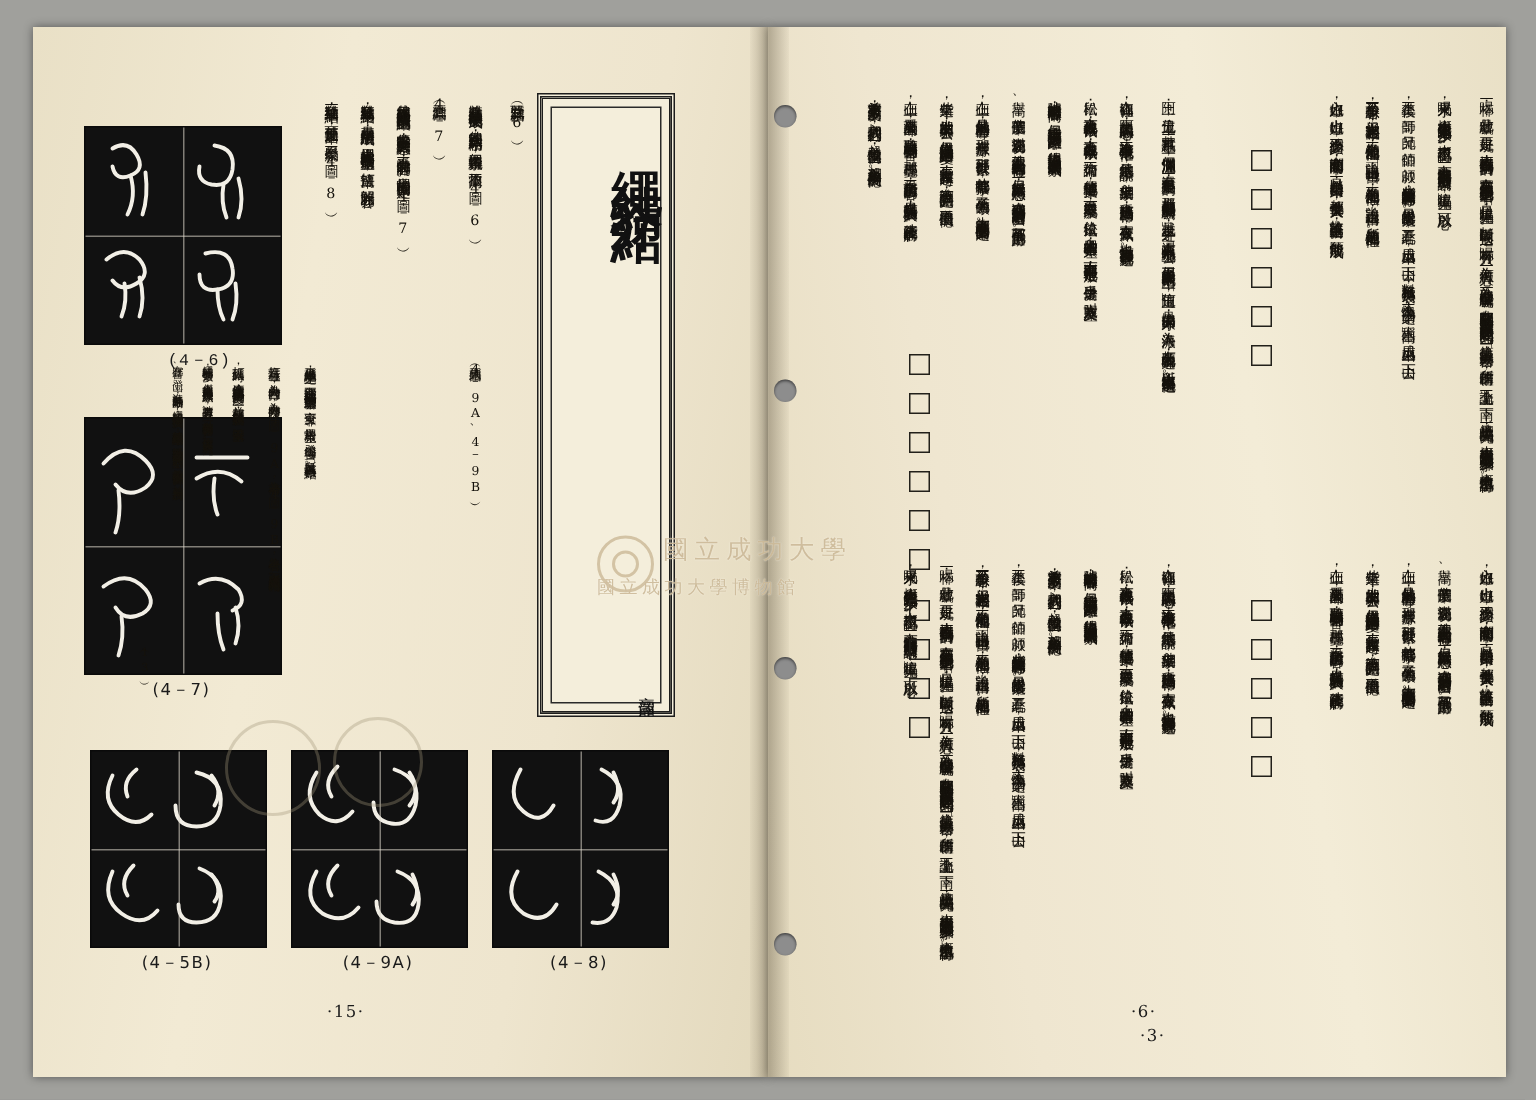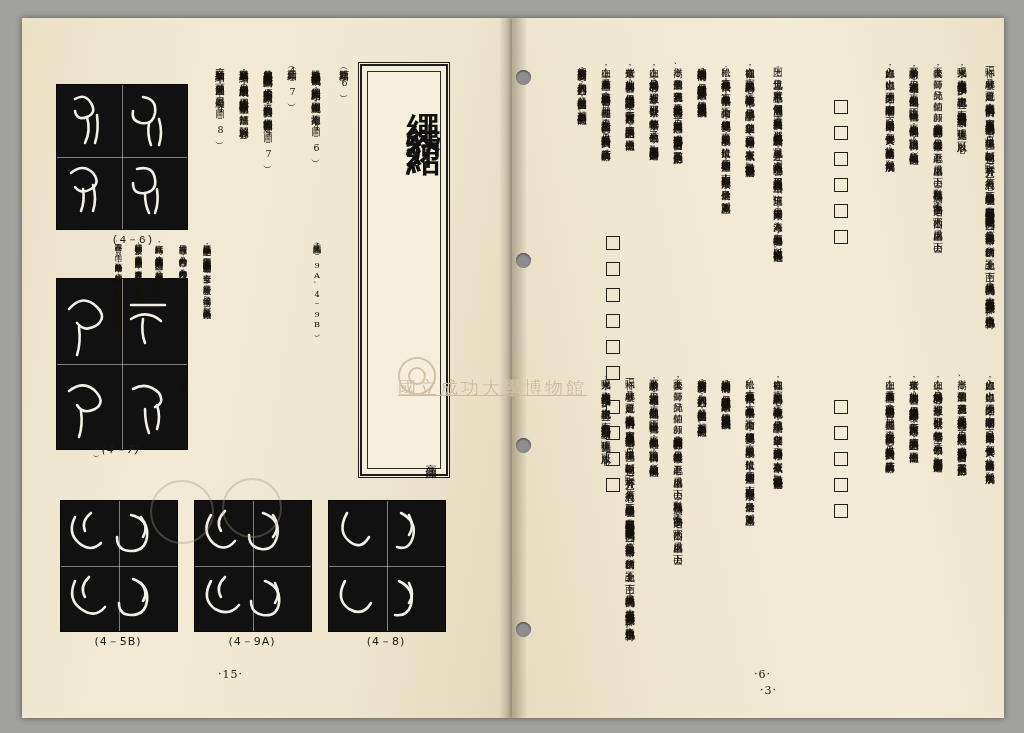--- a/index.html
+++ b/index.html
@@ -93,21 +93,21 @@
   }
   
   #watermark{
     position:absolute;left:398px;top:355px;width:300px;height:62px;
     color:#cdbb9a;opacity:.92;
     font-family:"DejaVu Serif","Liberation Serif",serif;
     text-shadow:0 0 1px rgba(255,255,255,.7);
     pointer-events:none;
   }
   #watermark .wm1{font-size:17px;letter-spacing:4px;margin-left:44px;}
-  #watermark .wm2{font-size:18px;letter-spacing:3px;margin-top:21px;text-decoration:underline;}
+  #watermark .wm2{font-size:12px;letter-spacing:3px;margin-top:5px;}
   #wm-logo{
     position:absolute;left:0;top:2px;width:34px;height:34px;
     border:2px solid #cdbb9a;border-radius:50%;opacity:.9;
   }
   #wm-logo:after{
     content:"";position:absolute;left:8px;top:8px;width:14px;height:14px;
     border:2px solid #cdbb9a;border-radius:50%;
   }
   
   .ghost{
@@ -161,21 +161,21 @@
         <path d="M22 48 q2 16 -2 28"></path>
         <path d="M74 26 h34 M74 40 q16 -10 30 2"></path>
         <path d="M86 40 q-2 14 2 24"></path>
         <path d="M12 112 q16 -12 28 2 q8 10 -2 16 q-12 6 -18 -4"></path>
         <path d="M24 132 q2 14 -2 26"></path>
         <path d="M76 110 q14 -8 26 4 q6 10 -4 14"></path>
         <path d="M88 130 q0 14 4 24 M100 126 q4 12 0 24"></path>
       </g>
     </svg>
   </div>
-  <div class="caption" style="left:56px;top:442px;width:130px;font-style:italic;">(4－7)</div>
+  <div class="caption" style="left:56px;top:452px;width:130px;">(4－7)</div>
 
   <div class="plate" id="plate49b" style="left:60px;top:500px;width:116px;height:130px;">
     <div class="sep-v" style="left:58px;"></div>
     <div class="sep-h" style="top:65px;"></div>
     <svg width="116" height="130" viewBox="0 0 116 130">
       <g fill="none" stroke="#f2efe6" stroke-width="2.6" stroke-linecap="round">
         <path d="M14 16 q-8 16 4 26 q12 10 22 0"></path>
         <path d="M30 12 q-10 8 -6 18"></path>
         <path d="M70 14 q18 4 16 22 q-2 14 -16 14 q-14 0 -14 -14"></path>
         <path d="M80 16 q8 10 2 20"></path>
@@ -306,16 +306,17 @@
     <div class="sq"></div>
     <div class="sq"></div>
     <div class="sq"></div>
   </div>
 
   <div class="pageno" style="left:754px;top:668px;">·6·</div>
   <div class="pageno" style="left:760px;top:684px;">·3·</div>
 
   <div id="watermark">
     <div id="wm-logo"></div>
+    <div class="wm1">國立成功大學</div>
     <div class="wm2">國立成功大學博物館</div>
   </div>
 
 </div>
 
 </body></html>

